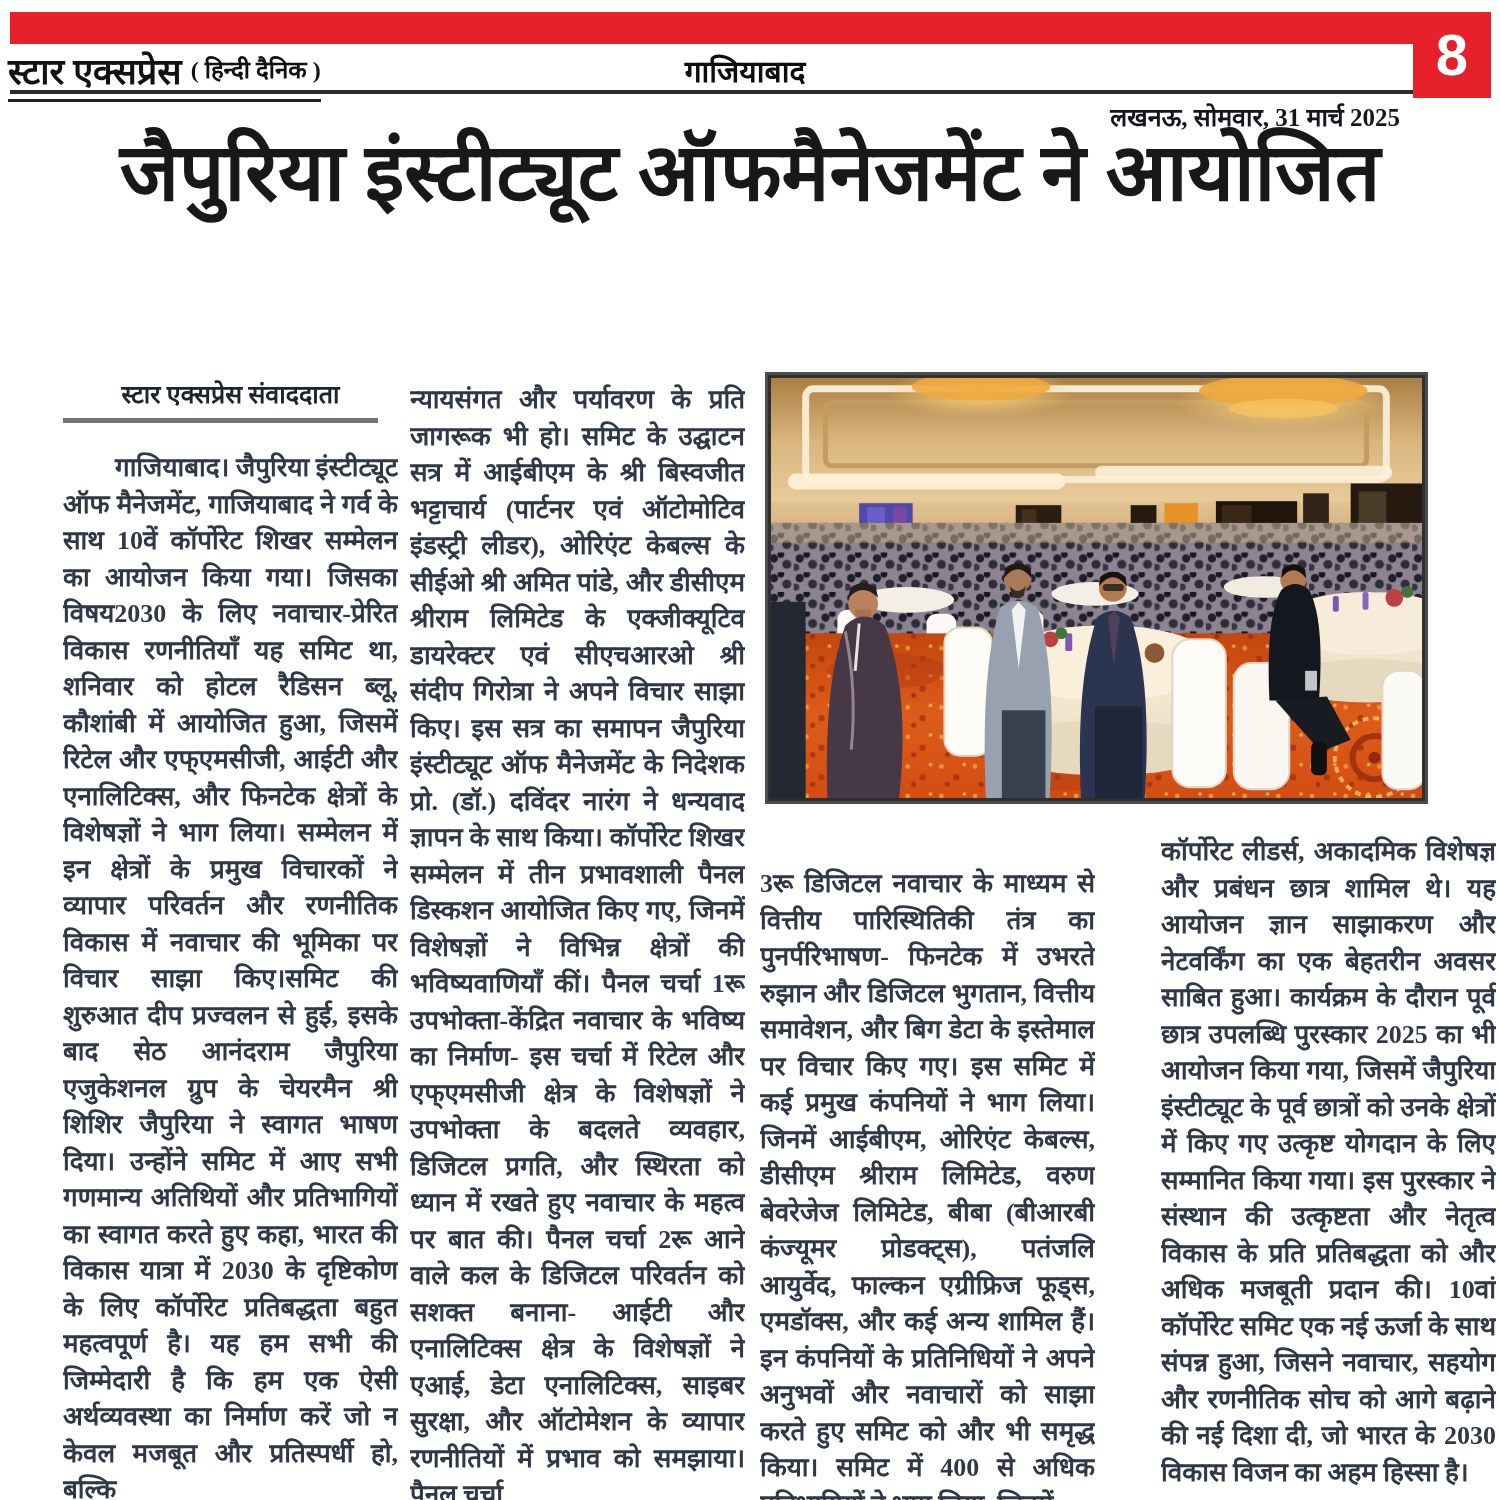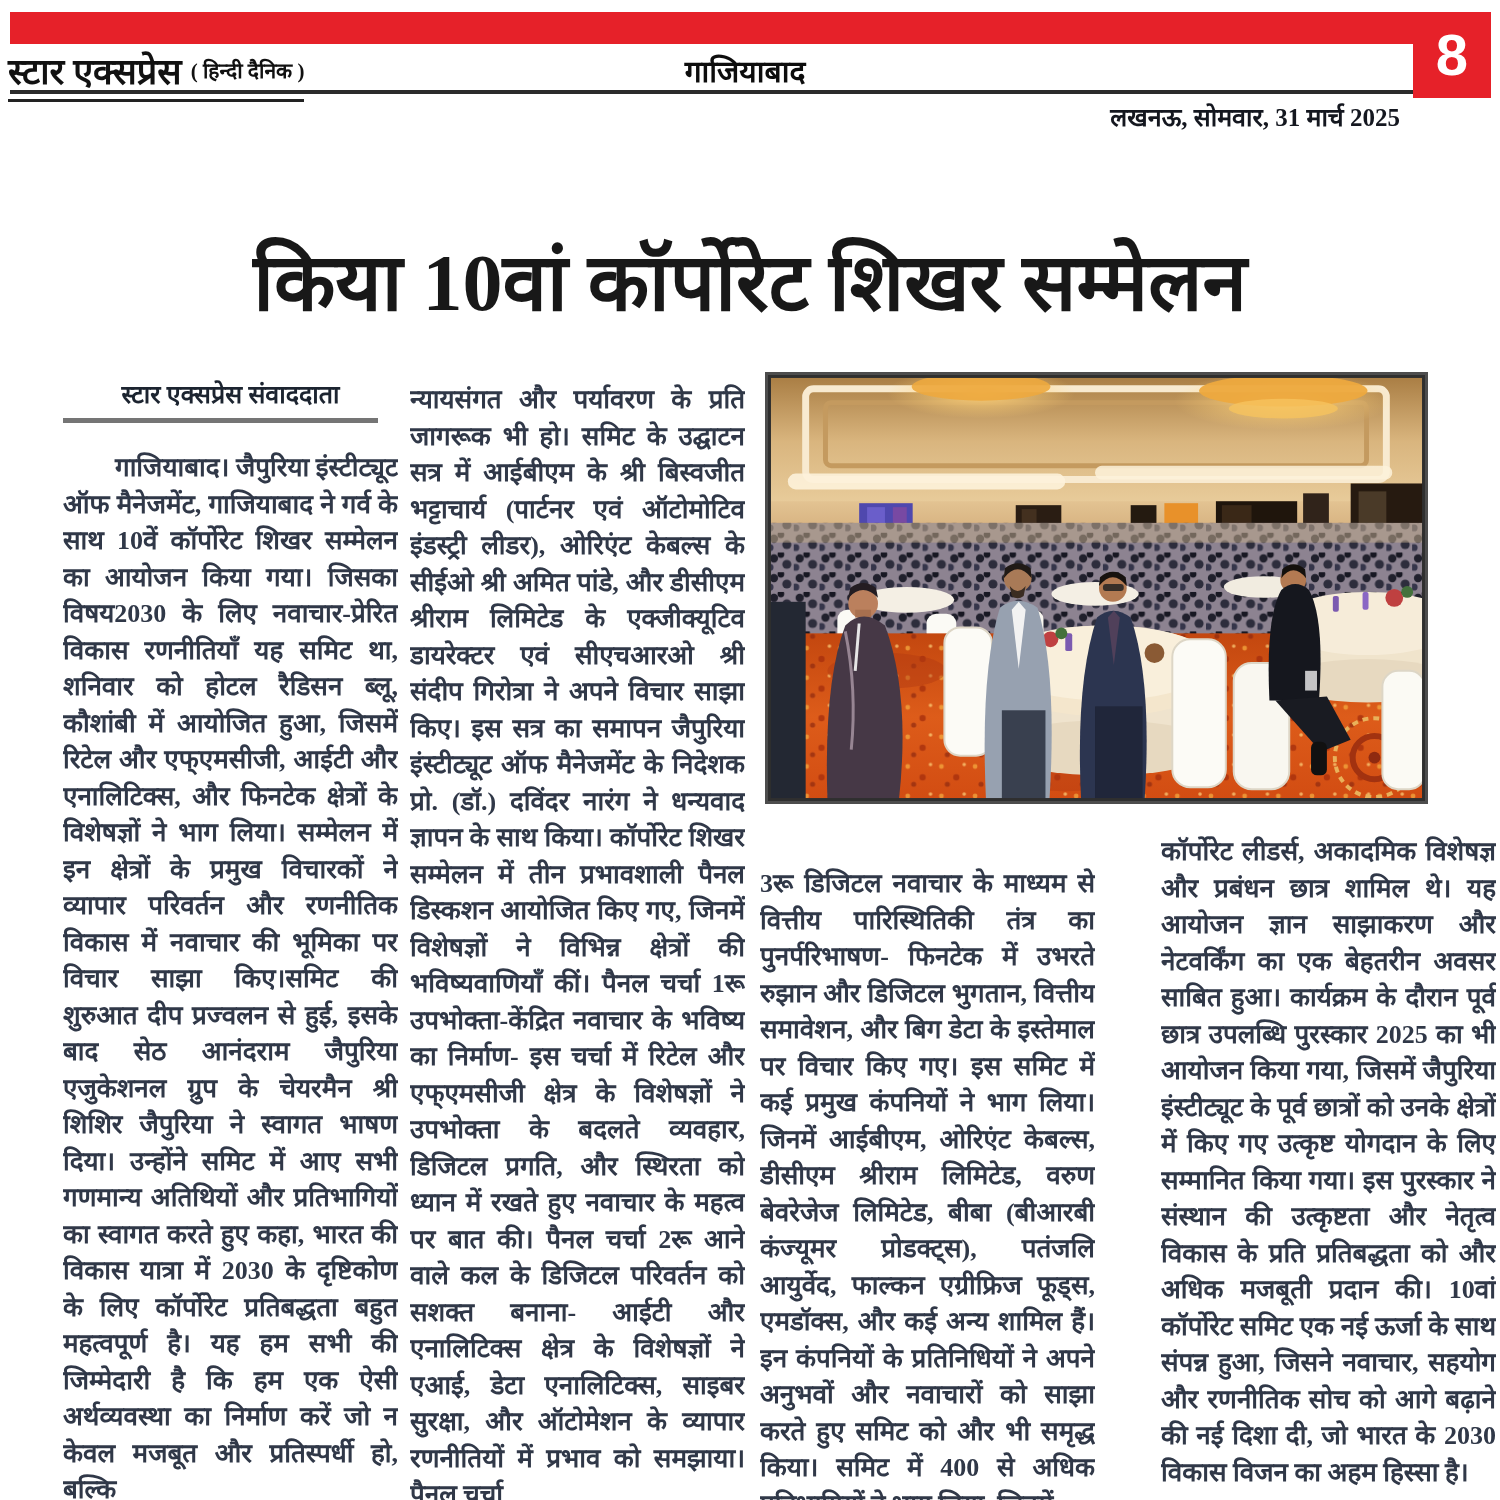--- a/index.html
+++ b/index.html
@@ -8,21 +8,21 @@
     font-family:"Liberation Serif","DejaVu Serif",serif;overflow:hidden;
     margin:0 auto;
   }
   
   .redbar{position:absolute;left:10px;top:12px;width:1480px;height:32px;background:#e62129;}
   .mastrow{position:absolute;left:10px;top:44px;width:1403px;height:46px;background:#ffffff;}
   .paper-name{
     position:absolute;left:8px;top:46px;font-size:36px;font-weight:bold;color:#111;
     border-bottom:3px solid #222;padding-bottom:4px;white-space:nowrap;
   }
-  .paper-sub{font-size:21px;font-weight:bold;vertical-align:6px;}
+  .paper-sub{font-size:24px;font-weight:bold;vertical-align:6px;}
   .mast-center{
     position:absolute;left:0;right:10px;top:50px;text-align:center;
     font-size:30px;font-weight:bold;color:#0d0d0d;
   }
   .mast-right{
     position:absolute;right:100px;top:54px;font-size:25px;font-weight:bold;color:#14171f;white-space:nowrap;margin-top:45px;
   }
   .page-number-box{
     position:absolute;left:1413px;top:12px;width:78px;height:86px;background:#e62129;
     color:#ffffff;font-size:58px;font-weight:bold;text-align:center;line-height:86px;
@@ -66,22 +66,21 @@
       <span>स्टार एक्सप्रेस</span>
       <span class="paper-sub">( हिन्दी दैनिक )</span>
     </div>
     <div class="mast-center">गाजियाबाद</div>
     <div class="mast-right">लखनऊ, सोमवार, 31 मार्च 2025</div>
     <div class="page-number-box">8</div>
     <div class="mast-rule"></div>
   </header>
 
   <h1 class="headline">
-    <br>
-    <span>किया 10वां कॉर्पोरेट शिखर सम्मेलन</span>
+    <span>जैपुरिया इंस्टीट्यूट ऑफमैनेजमेंट ने आयोजित</span><br>
   </h1>
 
   <div class="byline">स्टार एक्सप्रेस संवाददाता</div>
   <div class="byline-rule"></div>
 
   <div class="col col1">गाजियाबाद। जैपुरिया इंस्टीट्यूट ऑफ मैनेजमेंट, गाजियाबाद ने गर्व के साथ 10वें कॉर्पोरेट शिखर सम्मेलन का आयोजन किया गया। जिसका विषय2030 के लिए नवाचार-प्रेरित विकास रणनीतियाँ यह समिट था, शनिवार को होटल रैडिसन ब्लू, कौशांबी में आयोजित हुआ, जिसमें रिटेल और एफ्एमसीजी, आईटी और एनालिटिक्स, और फिनटेक क्षेत्रों के विशेषज्ञों ने भाग लिया। सम्मेलन में इन क्षेत्रों के प्रमुख विचारकों ने व्यापार परिवर्तन और रणनीतिक विकास में नवाचार की भूमिका पर विचार साझा किए।समिट की शुरुआत दीप प्रज्वलन से हुई, इसके बाद सेठ आनंदराम जैपुरिया एजुकेशनल ग्रुप के चेयरमैन श्री शिशिर जैपुरिया ने स्वागत भाषण दिया। उन्होंने समिट में आए सभी गणमान्य अतिथियों और प्रतिभागियों का स्वागत करते हुए कहा, भारत की विकास यात्रा में 2030 के दृष्टिकोण के लिए कॉर्पोरेट प्रतिबद्धता बहुत महत्वपूर्ण है। यह हम सभी की जिम्मेदारी है कि हम एक ऐसी अर्थव्यवस्था का निर्माण करें जो न केवल मजबूत और प्रतिस्पर्धी हो, बल्कि</div>
   <div class="col col2">न्यायसंगत और पर्यावरण के प्रति जागरूक भी हो। समिट के उद्घाटन सत्र में आईबीएम के श्री बिस्वजीत भट्टाचार्य (पार्टनर एवं ऑटोमोटिव इंडस्ट्री लीडर), ओरिएंट केबल्स के सीईओ श्री अमित पांडे, और डीसीएम श्रीराम लिमिटेड के एक्जीक्यूटिव डायरेक्टर एवं सीएचआरओ श्री संदीप गिरोत्रा ने अपने विचार साझा किए। इस सत्र का समापन जैपुरिया इंस्टीट्यूट ऑफ मैनेजमेंट के निदेशक प्रो. (डॉ.) दविंदर नारंग ने धन्यवाद ज्ञापन के साथ किया। कॉर्पोरेट शिखर सम्मेलन में तीन प्रभावशाली पैनल डिस्कशन आयोजित किए गए, जिनमें विशेषज्ञों ने विभिन्न क्षेत्रों की भविष्यवाणियाँ कीं। पैनल चर्चा 1रू उपभोक्ता-केंद्रित नवाचार के भविष्य का निर्माण- इस चर्चा में रिटेल और एफ्एमसीजी क्षेत्र के विशेषज्ञों ने उपभोक्ता के बदलते व्यवहार, डिजिटल प्रगति, और स्थिरता को ध्यान में रखते हुए नवाचार के महत्व पर बात की। पैनल चर्चा 2रू आने वाले कल के डिजिटल परिवर्तन को सशक्त बनाना- आईटी और एनालिटिक्स क्षेत्र के विशेषज्ञों ने एआई, डेटा एनालिटिक्स, साइबर सुरक्षा, और ऑटोमेशन के व्यापार रणनीतियों में प्रभाव को समझाया। पैनल चर्चा</div>
   <div class="col col3">3रू डिजिटल नवाचार के माध्यम से वित्तीय पारिस्थितिकी तंत्र का पुनर्परिभाषण- फिनटेक में उभरते रुझान और डिजिटल भुगतान, वित्तीय समावेशन, और बिग डेटा के इस्तेमाल पर विचार किए गए। इस समिट में कई प्रमुख कंपनियों ने भाग लिया। जिनमें आईबीएम, ओरिएंट केबल्स, डीसीएम श्रीराम लिमिटेड, वरुण बेवरेजेज लिमिटेड, बीबा (बीआरबी कंज्यूमर प्रोडक्ट्स), पतंजलि आयुर्वेद, फाल्कन एग्रीफ्रिज फूड्स, एमडॉक्स, और कई अन्य शामिल हैं। इन कंपनियों के प्रतिनिधियों ने अपने अनुभवों और नवाचारों को साझा करते हुए समिट को और भी समृद्ध किया। समिट में 400 से अधिक प्रतिभागियों ने भाग लिया, जिनमें</div>
   <div class="col col4">कॉर्पोरेट लीडर्स, अकादमिक विशेषज्ञ और प्रबंधन छात्र शामिल थे। यह आयोजन ज्ञान साझाकरण और नेटवर्किंग का एक बेहतरीन अवसर साबित हुआ। कार्यक्रम के दौरान पूर्व छात्र उपलब्धि पुरस्कार 2025 का भी आयोजन किया गया, जिसमें जैपुरिया इंस्टीट्यूट के पूर्व छात्रों को उनके क्षेत्रों में किए गए उत्कृष्ट योगदान के लिए सम्मानित किया गया। इस पुरस्कार ने संस्थान की उत्कृष्टता और नेतृत्व विकास के प्रति प्रतिबद्धता को और अधिक मजबूती प्रदान की। 10वां कॉर्पोरेट समिट एक नई ऊर्जा के साथ संपन्न हुआ, जिसने नवाचार, सहयोग और रणनीतिक सोच को आगे बढ़ाने की नई दिशा दी, जो भारत के 2030 विकास विजन का अहम हिस्सा है।</div>
 

